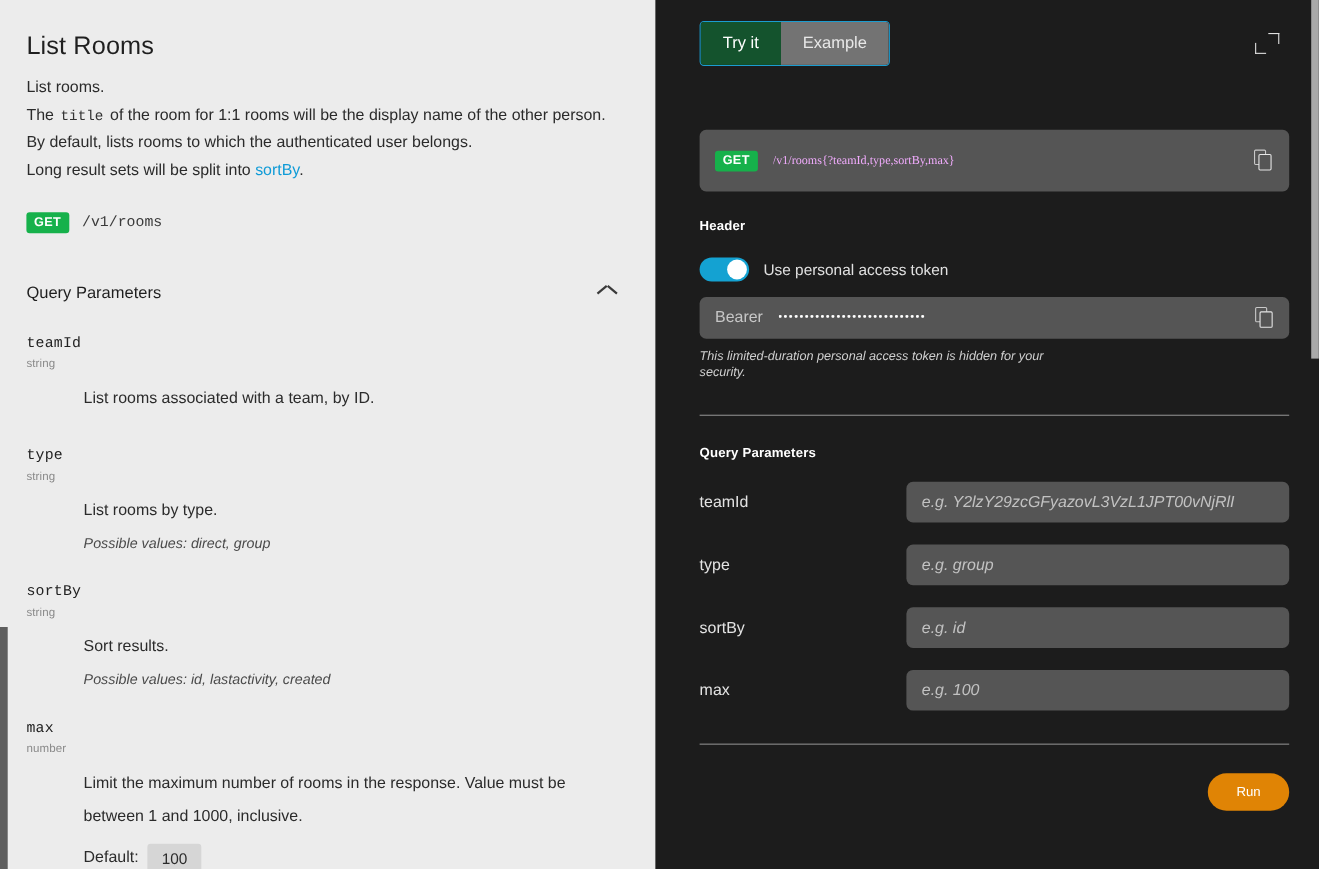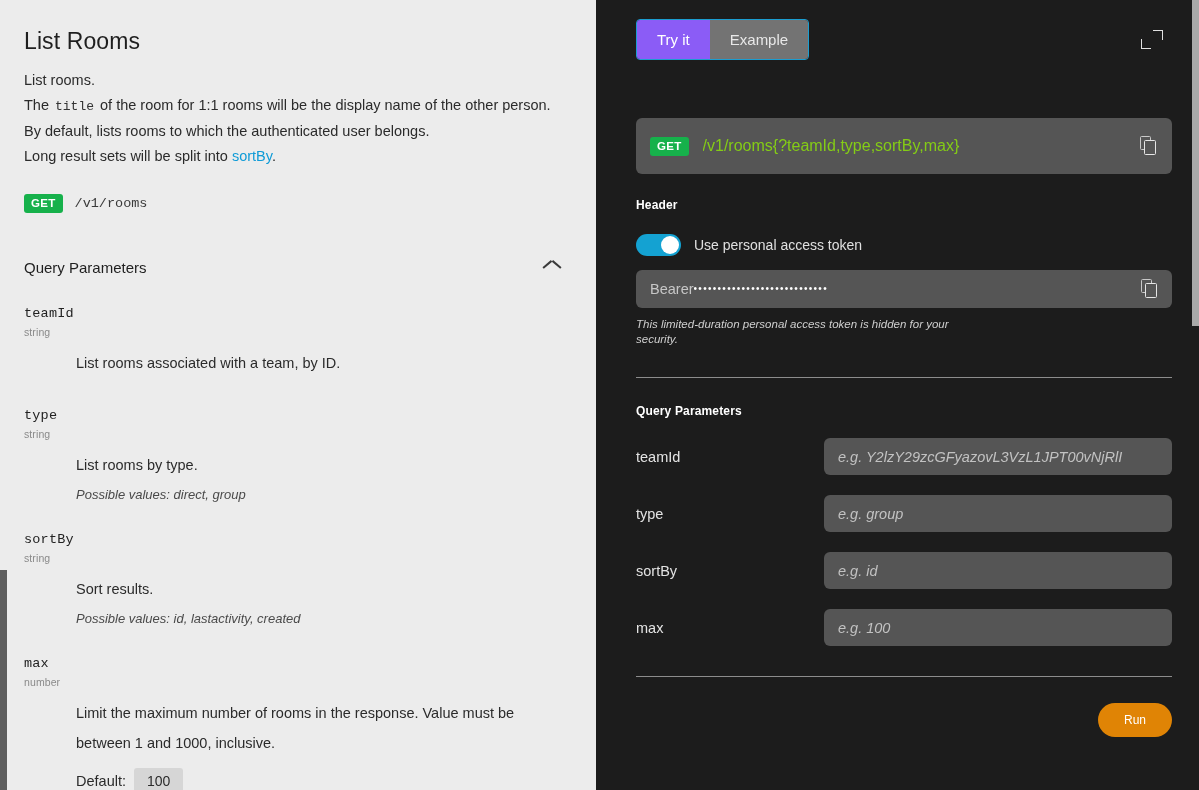--- a/index.html
+++ b/index.html
@@ -92,38 +92,38 @@
 
   .tabs-row { display: flex; align-items: flex-start; justify-content: space-between; }
   .tabs {
     display: flex; border: 1px solid #1b9dd0; border-radius: 4px; overflow: hidden;
   }
   .tab {
     font-size: 15px; padding: 11px 20px; cursor: pointer; line-height: 17px;
     background: #737373; color: #e8e8e8; border: none;
     font-family: "Liberation Sans", sans-serif;
   }
-  .tab.active { background: #8b5cf6; color: #ffffff; }
+  .tab.active { background: #14532d; color: #ffffff; }
 
   .expand-icon { width: 24px; height: 24px; position: relative; cursor: pointer; margin-top: 9px; margin-right: 8px;}
   .expand-icon i { position: absolute; display: block; }
   .expand-icon .tr { top: 2px; right: 1px; width: 10px; height: 10px;
       border-top: 1.6px solid #e0e0e0; border-right: 1.6px solid #e0e0e0; }
   .expand-icon .bl { bottom: 3px; left: 1px; width: 10px; height: 10px;
       border-bottom: 1.6px solid #e0e0e0; border-left: 1.6px solid #e0e0e0; }
 
   .url-bar {
     margin-top: 58px;
     background: #555555; border-radius: 6px; height: 56px;
     display: flex; align-items: center; padding: 0 14px 0 14px; gap: 14px;
   }
   .url-bar .badge-get { background: #16b14b; }
   .url-text {
-    flex: 1; font-family: Liberation Sans, sans-serif; font-size: 16px;
-    color: #84cc16; white-space: nowrap; overflow: hidden;
+    flex: 1; font-family: Liberation Serif, serif; font-size: 11px;
+    color: #f0abfc; white-space: nowrap; overflow: hidden;
   }
 
   .copy-icon { width: 18px; height: 20px; position: relative; cursor: pointer; flex: 0 0 auto;}
   .copy-icon .back {
     position: absolute; left: 0; top: 0; width: 11px; height: 14px;
     border: 1.5px solid #c9c9c9; border-radius: 1.5px;
   }
   .copy-icon .front {
     position: absolute; left: 4px; top: 4px; width: 12px; height: 15px;
     border: 1.5px solid #e6e6e6; border-radius: 1.5px; background: #555555;
@@ -148,21 +148,21 @@
     position: relative; cursor: pointer; flex: 0 0 auto;
   }
   .toggle .knob {
     position: absolute; right: 2px; top: 2px; width: 18px; height: 18px;
     background: #ffffff; border-radius: 50%;
   }
   .toggle-label { font-size: 14px; color: #e0e0e0; }
 
   .token-box {
     margin-top: 14px; background: #555555; border-radius: 6px; height: 38px;
-    display: flex; align-items: center; padding: 0 13px 0 14px; 
+    display: flex; align-items: center; padding: 0 13px 0 14px; gap: 14px;
   }
   .token-prefix { font-size: 14.5px; color: #c7c7c7; }
   .token-dots {
     flex: 1; color: #ffffff; font-size: 10px; letter-spacing: 1.3px;
     overflow: hidden; white-space: nowrap; line-height: 38px;
   }
   .token-note {
     margin-top: 9px; font-size: 11.5px; font-style: italic; color: #cfcfcf;
     line-height: 15px; max-width: 350px;
   }

